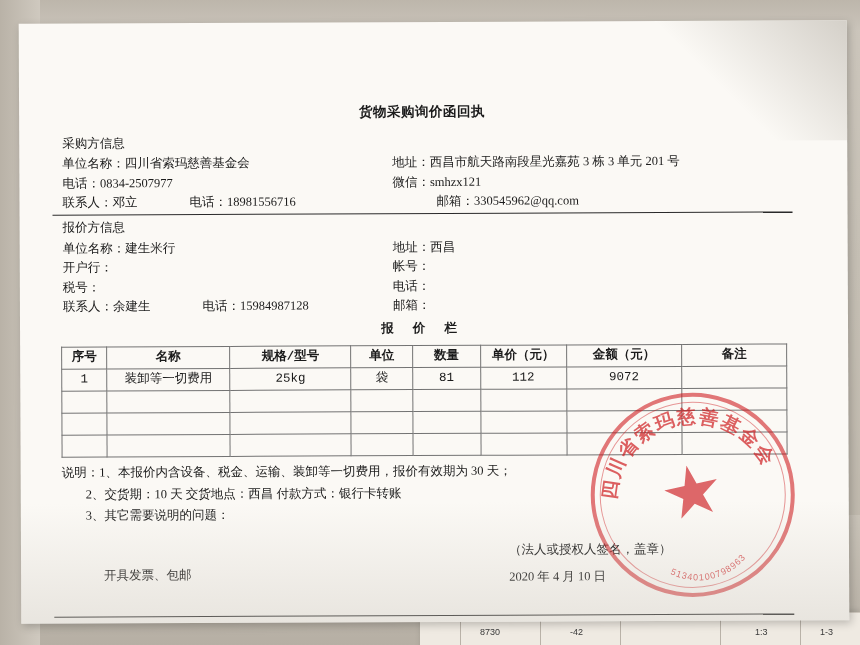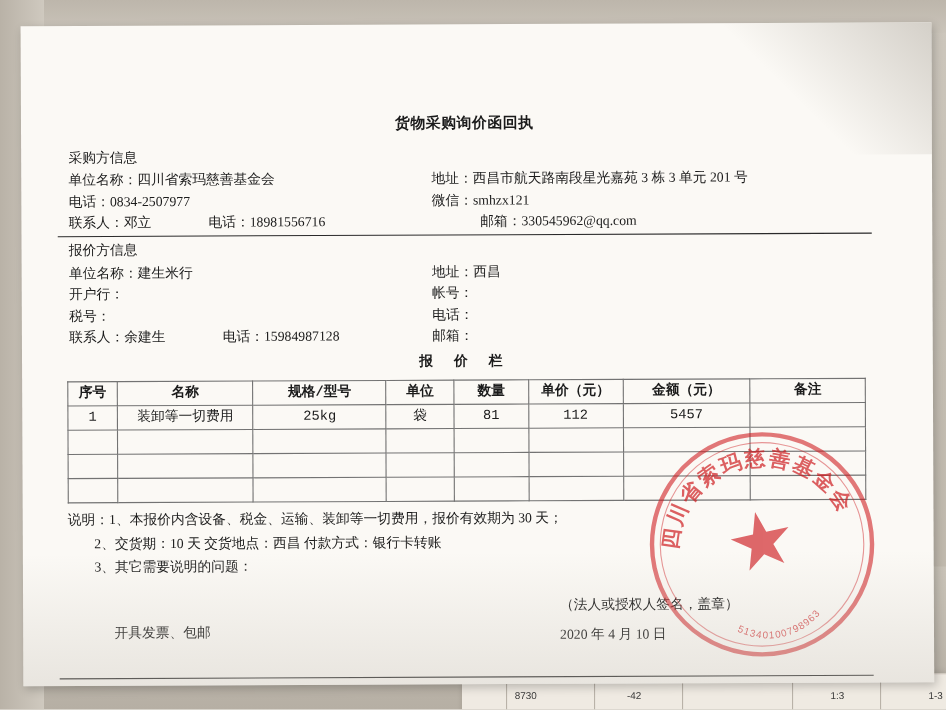--- a/index.html
+++ b/index.html
@@ -254,24 +254,24 @@
   <div class="desk-band band-bottom"></div>
   <div class="side-strip"></div>
 
   <div class="under-paper">
     <div class="ticks">
       <div class="vline" style="left:40px"></div>
       <div class="vline" style="left:120px"></div>
       <div class="vline" style="left:200px"></div>
       <div class="vline" style="left:300px"></div>
       <div class="vline" style="left:380px"></div>
-      <div class="tick" style="left:48px">8730</div>
+      <div class="tick" style="left:60px">8730</div>
       <div class="tick" style="left:150px">-42</div>
       <div class="tick" style="left:335px">1:3</div>
-      <div class="tick" style="left:424px">1-3</div>
+      <div class="tick" style="left:400px">1-3</div>
     </div>
   </div>
 
   <div class="sheet">
     <div class="content">
 
       <div class="doc-title">货物采购询价函回执</div>
 
       <div class="section-label">采购方信息</div>
 
@@ -358,21 +358,21 @@
           </tr>
         </thead>
         <tbody>
           <tr>
             <td>1</td>
             <td>装卸等一切费用</td>
             <td>25kg</td>
             <td>袋</td>
             <td>81</td>
             <td>112</td>
-            <td>5457</td>
+            <td>9072</td>
             <td></td>
           </tr>
           <tr>
             <td></td>
             <td></td>
             <td></td>
             <td></td>
             <td></td>
             <td></td>
             <td></td>

